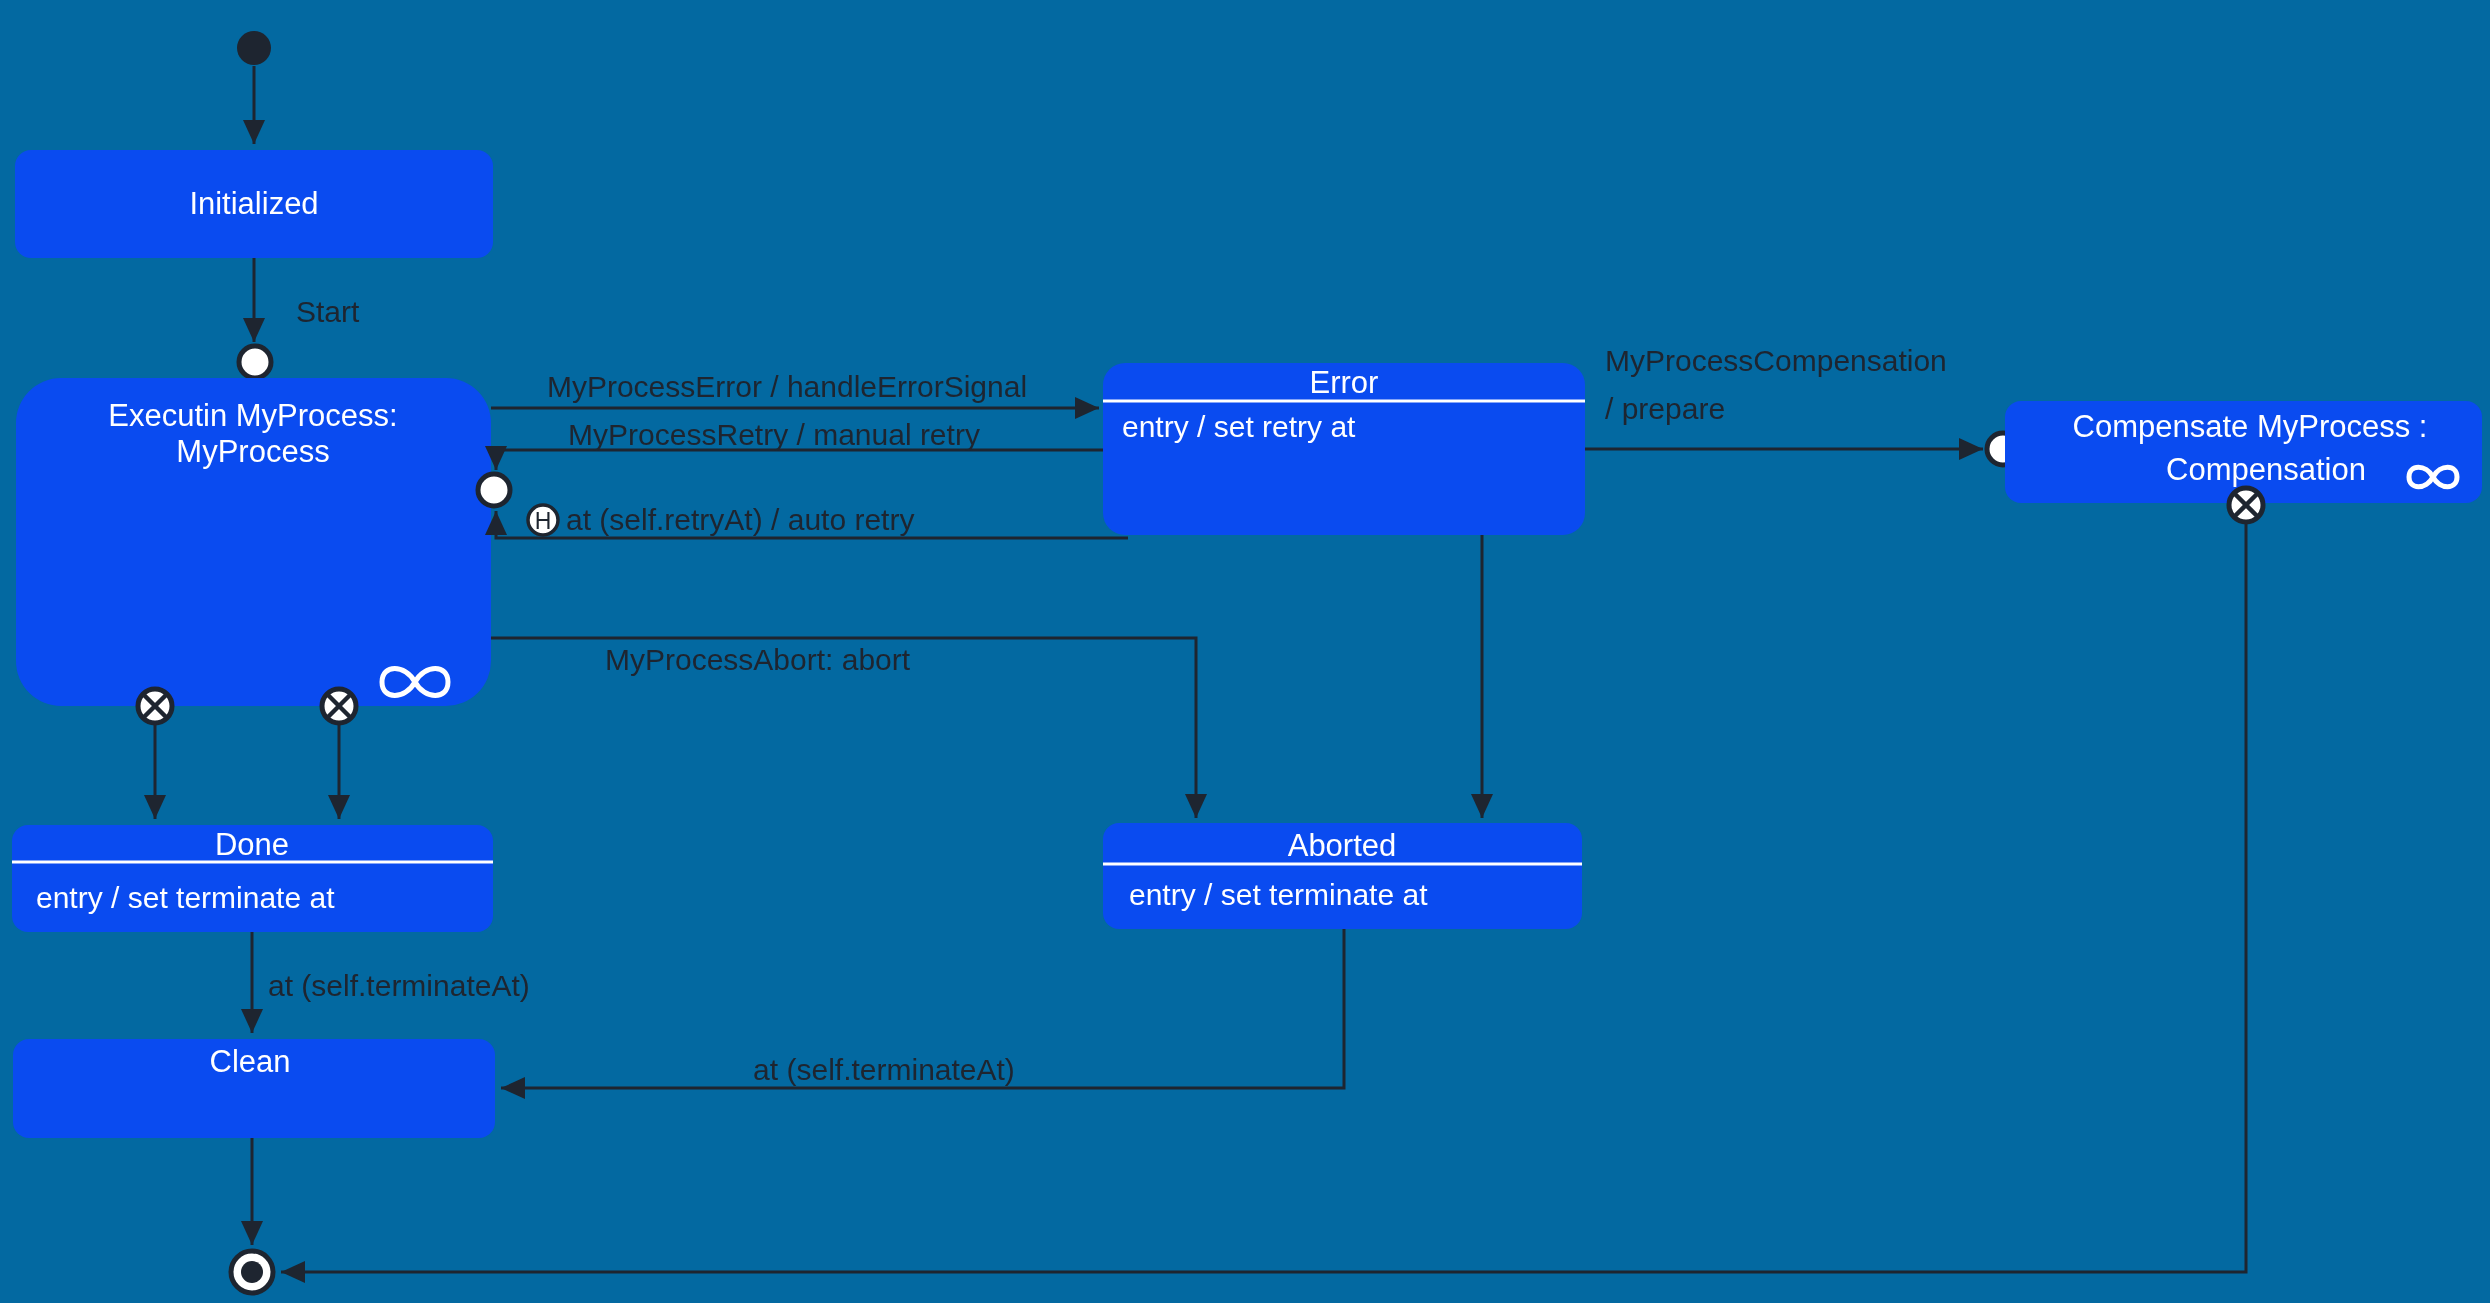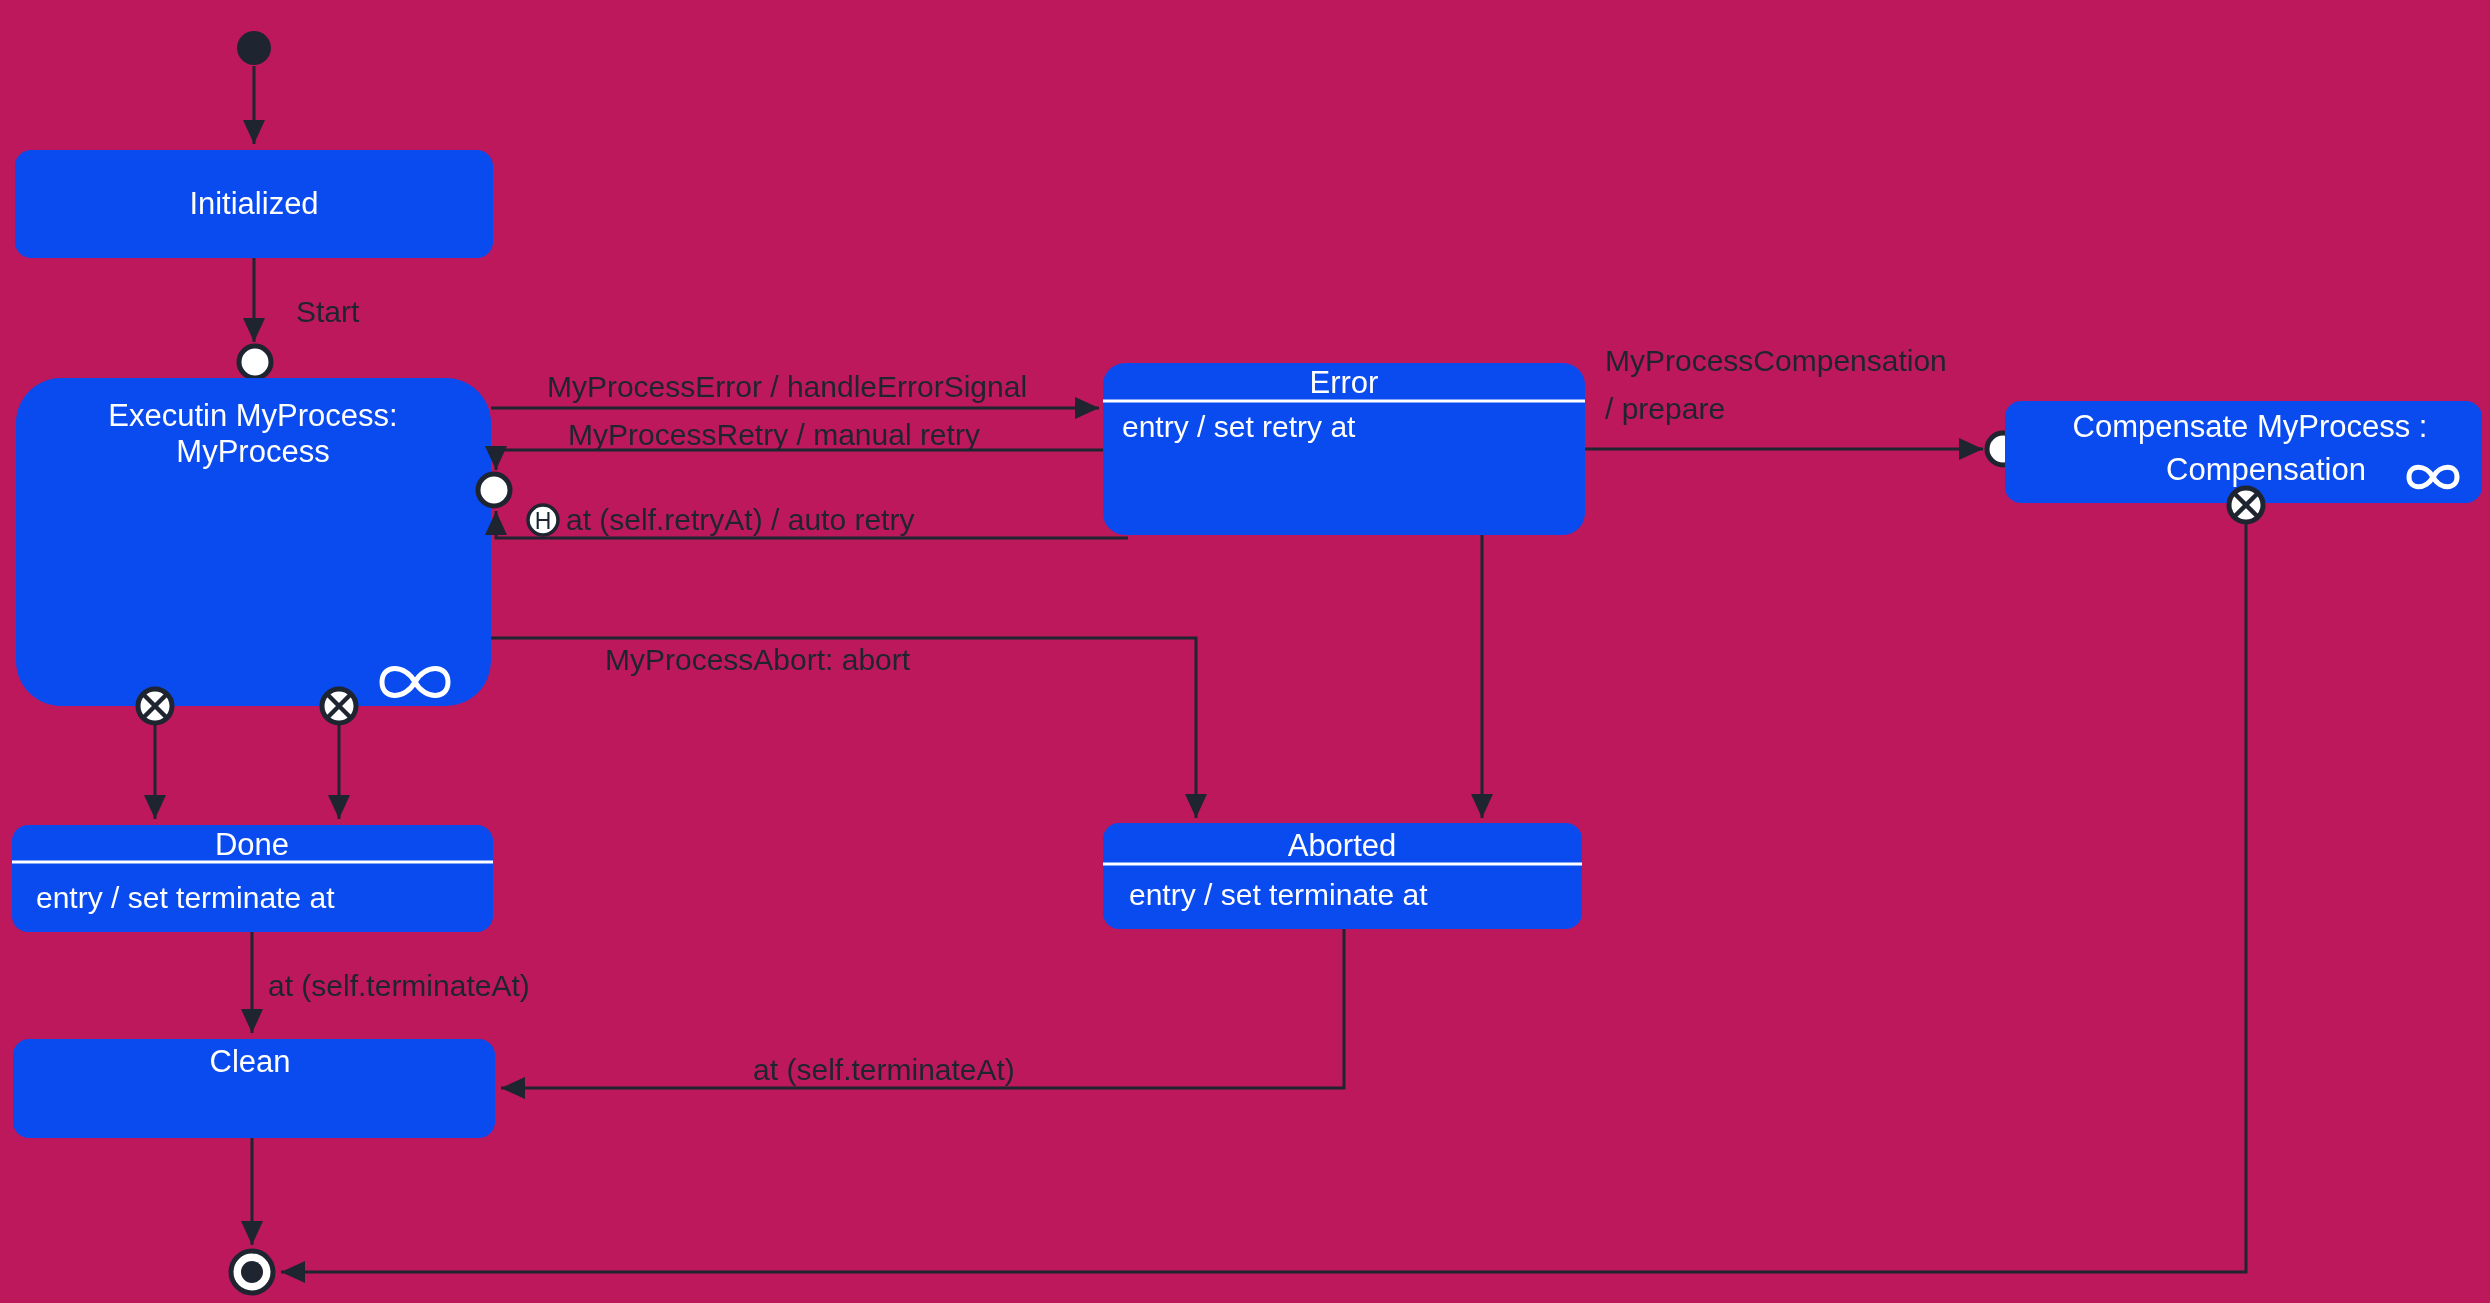--- a/index.html
+++ b/index.html
@@ -4,21 +4,21 @@
 <style>
   html, body {
     margin: 0;
     padding: 0;
     background: #ffffff;
   }
   .canvas {
     position: relative;
     width: 2490px;
     height: 1303px;
-    background: #be185d;
+    background: #0369a1;
     font-family: "Liberation Sans", sans-serif;
   }
   svg text {
     font-family: "Liberation Sans", sans-serif;
   }
   .lbl {
     font-size: 30px;
     fill: #1e2530;
   }
   .state-title {

